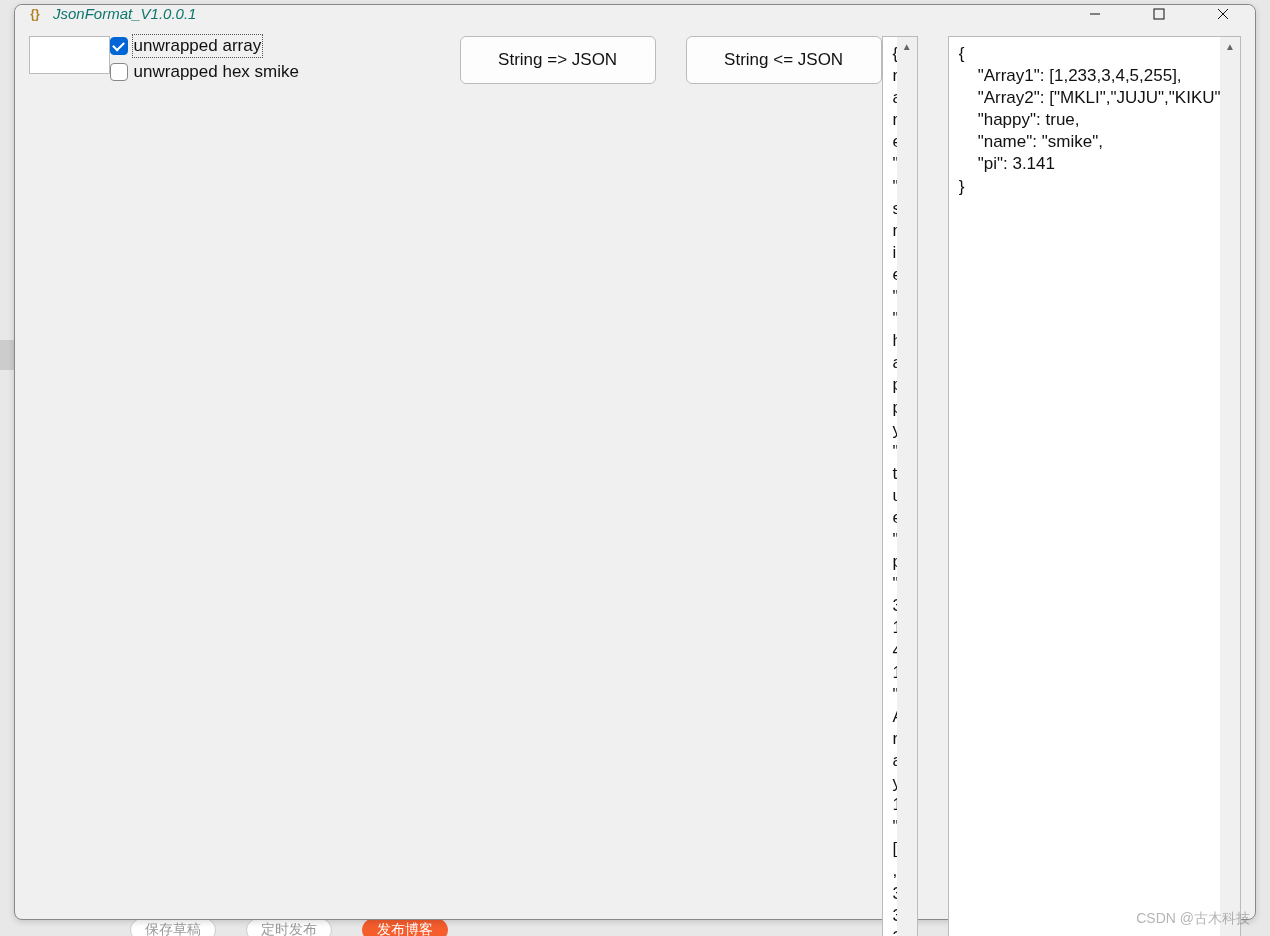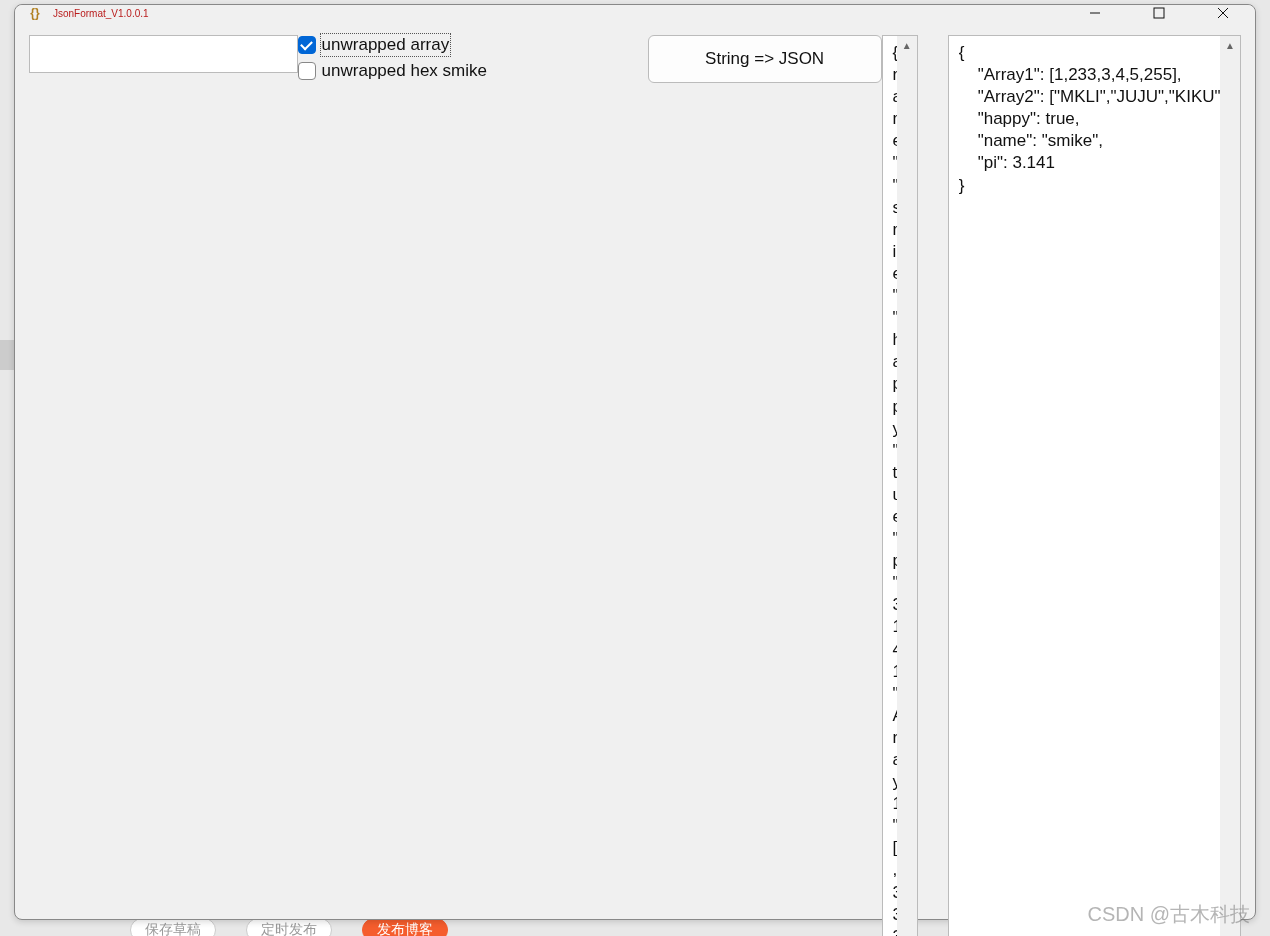--- a/index.html
+++ b/index.html
@@ -41,23 +41,24 @@
       height: 16px;
       margin-right: 10px;
       display: flex;
       align-items: center;
       justify-content: center;
       font-size: 12px;
       color: #b08020;
       font-weight: bold;
     }
     .title-text {
-      font-size: 10px;
-      color: #b91c1c;
-      flex: 1;
+      font-size: 15px;
+      color: #0f766e;
+      flex: 1;
+      font-style: italic;
     }
     .win-controls {
       display: flex;
       height: 100%;
     }
     .win-btn {
       width: 64px;
       height: 100%;
       display: flex;
       align-items: center;
@@ -132,21 +133,21 @@
     .checkbox-label.focused {
       outline: 1px dotted #555;
       outline-offset: 1px;
     }
     .buttons-area {
       flex: 1;
       display: flex;
       gap: 30px;
     }
     .action-btn {
-      width: 234px;
+      width: 196px;
       height: 48px;
       background: #fdfdfd;
       border: 1px solid #bbb;
       border-radius: 6px;
       font-size: 17px;
       color: #111;
       cursor: pointer;
       display: flex;
       align-items: center;
       justify-content: center;
@@ -213,21 +214,21 @@
       background: #f0f0f0;
     }
     .scroll-arrow {
       font-size: 10px;
       color: #666;
     }
     .watermark {
       position: absolute;
       right: 20px;
       bottom: 8px;
-      font-size: 20px;
+      font-size: 14px;
       color: rgba(120,120,120,0.55);
       pointer-events: none;
       margin-left: 43px;
     }
     .bg-strip {
       position: absolute;
       left: 0;
       top: 340px;
       width: 14px;
       height: 30px;
@@ -300,20 +301,21 @@
           <span class="checkbox checked"></span>
           <span class="checkbox-label focused">unwrapped array</span>
         </div>
         <div class="checkbox-row">
           <span class="checkbox"></span>
           <span class="checkbox-label">unwrapped hex smike</span>
         </div>
       </div>
       <div class="buttons-area">
         <div class="action-btn">String =&gt; JSON</div>
+        <div class="action-btn">String &lt;= JSON</div>
       </div>
     </div>
 
     <div class="panes">
       <div class="pane">
         <div class="pane-text">{"name": "smike","happy": true, "pi": 3.141, "Array1":[1,233,3,4,5,255], "Array2":["MKLI","JUJU","KIKU"]}</div>
         <div class="scroll-v">
           <span class="scroll-arrow">▲</span>
           <span class="scroll-arrow">▼</span>
         </div>

